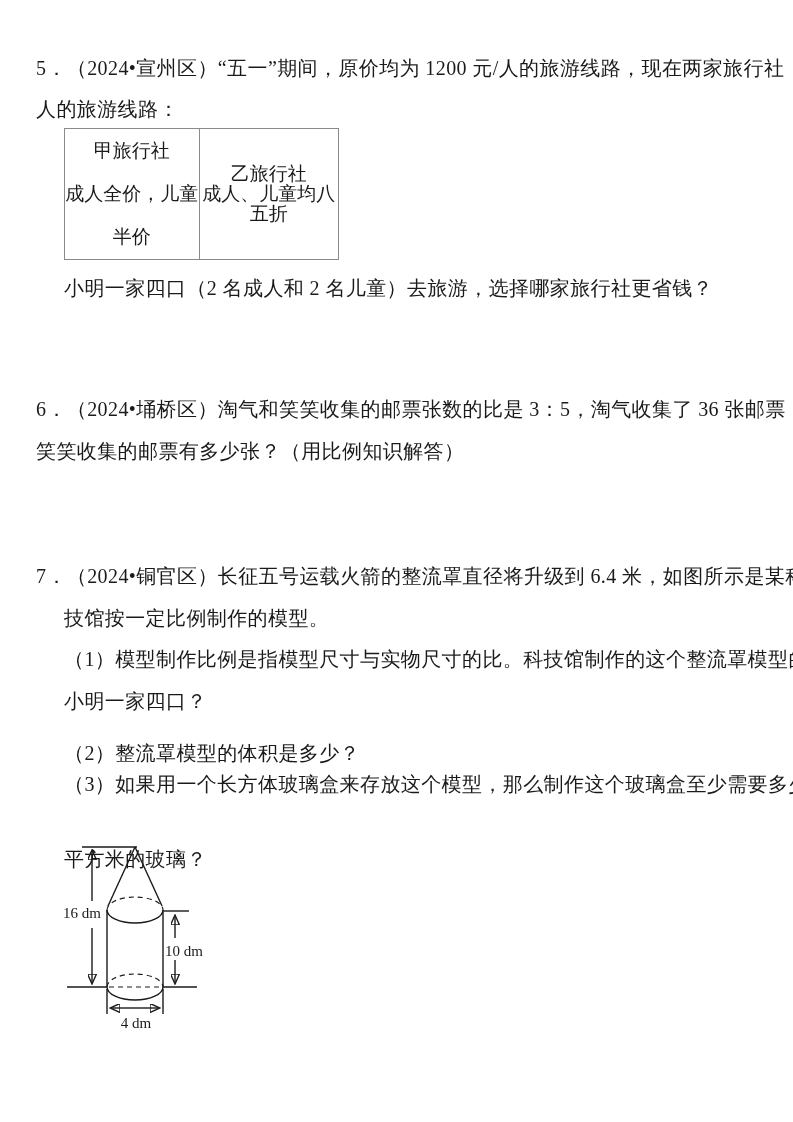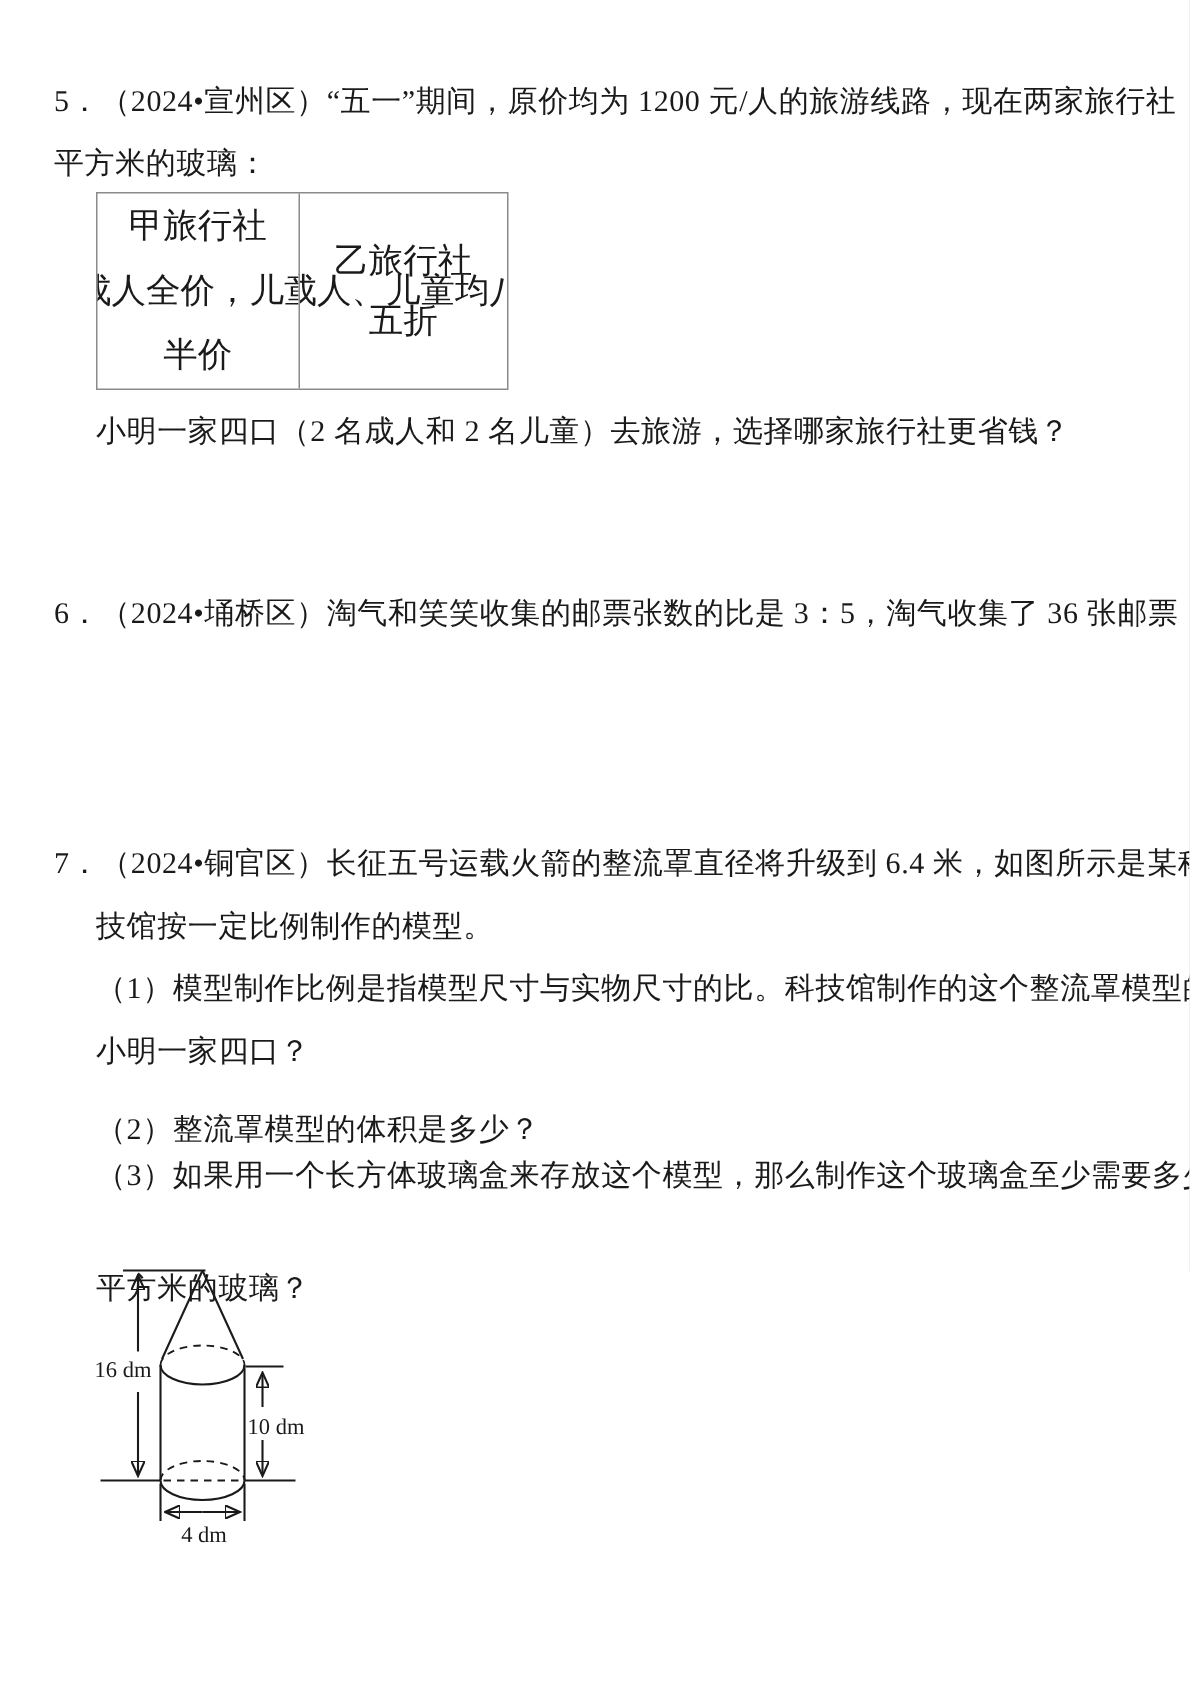--- a/index.html
+++ b/index.html
@@ -27,21 +27,21 @@
     width:273px;height:130px;
     border:1px solid #8a8a8a;
     display:flex;
   }
   .disc-cell{
     height:100%;
     display:flex;
     flex-direction:column;
     justify-content:space-around;
     align-items:center;
-    font-size:23px;
+    font-size:19px;
     line-height:20px;
     white-space:nowrap;
     overflow:hidden;
   }
   .disc-cell.c1{width:134px;}
   .disc-cell.c2{width:139px;border-left:1px solid #8a8a8a;justify-content:center;}
   .figure{
     position:absolute;
     left:50px;top:835px;
   }
@@ -56,38 +56,39 @@
     font-family:"Liberation Serif","DejaVu Serif",serif;
     font-size:15px;
   }
 </style>
 </head>
 <body>
 
 <div class="page">
 
   <div class="line l-flush" style="top:57px">5．（2024•宣州区）“五一”期间，原价均为 1200 元/人的旅游线路，现在两家旅行社</div>
-  <div class="line l-flush" style="top:98px">平方米的玻璃：</div>
+  <div class="line l-flush" style="top:98px">人的旅游线路：</div>
 
   <div class="disc-table">
     <div class="disc-cell c1">
       <div>甲旅行社</div>
       <div>成人全价，儿童</div>
       <div>半价</div>
     </div>
     <div class="disc-cell c2">
       <div>乙旅行社</div>
       <div>成人、儿童均八</div>
       <div>五折</div>
     </div>
   </div>
 
   <div class="line l-indent" style="top:277px">小明一家四口（2 名成人和 2 名儿童）去旅游，选择哪家旅行社更省钱？</div>
 
   <div class="line l-flush" style="top:398px">6．（2024•埇桥区）淘气和笑笑收集的邮票张数的比是 3：5，淘气收集了 36 张邮票，</div>
+  <div class="line l-flush" style="top:440px">笑笑收集的邮票有多少张？（用比例知识解答）</div>
 
   <div class="line l-flush" style="top:565px">7．（2024•铜官区）长征五号运载火箭的整流罩直径将升级到 6.4 米，如图所示是某科</div>
   <div class="line l-indent" style="top:607px">技馆按一定比例制作的模型。</div>
   <div class="line l-indent" style="top:648px">（1）模型制作比例是指模型尺寸与实物尺寸的比。科技馆制作的这个整流罩模型的</div>
   <div class="line l-indent" style="top:690px">小明一家四口？</div>
   <div class="line l-indent" style="top:742px">（2）整流罩模型的体积是多少？</div>
   <div class="line l-indent" style="top:773px">（3）如果用一个长方体玻璃盒来存放这个模型，那么制作这个玻璃盒至少需要多少</div>
   <div class="line l-indent" style="top:848px">平方米的玻璃？</div>
 
   <svg class="figure" width="250" height="210" viewBox="50 835 250 210">

